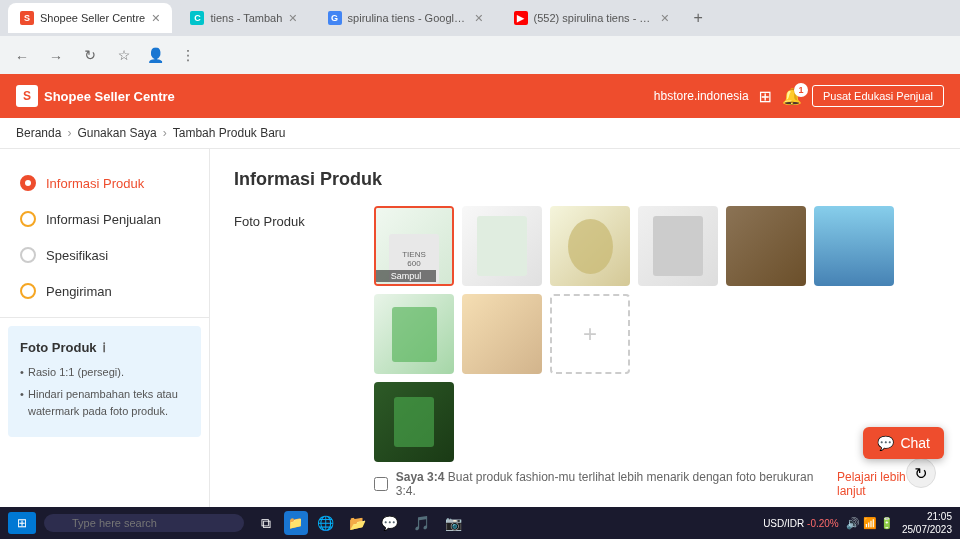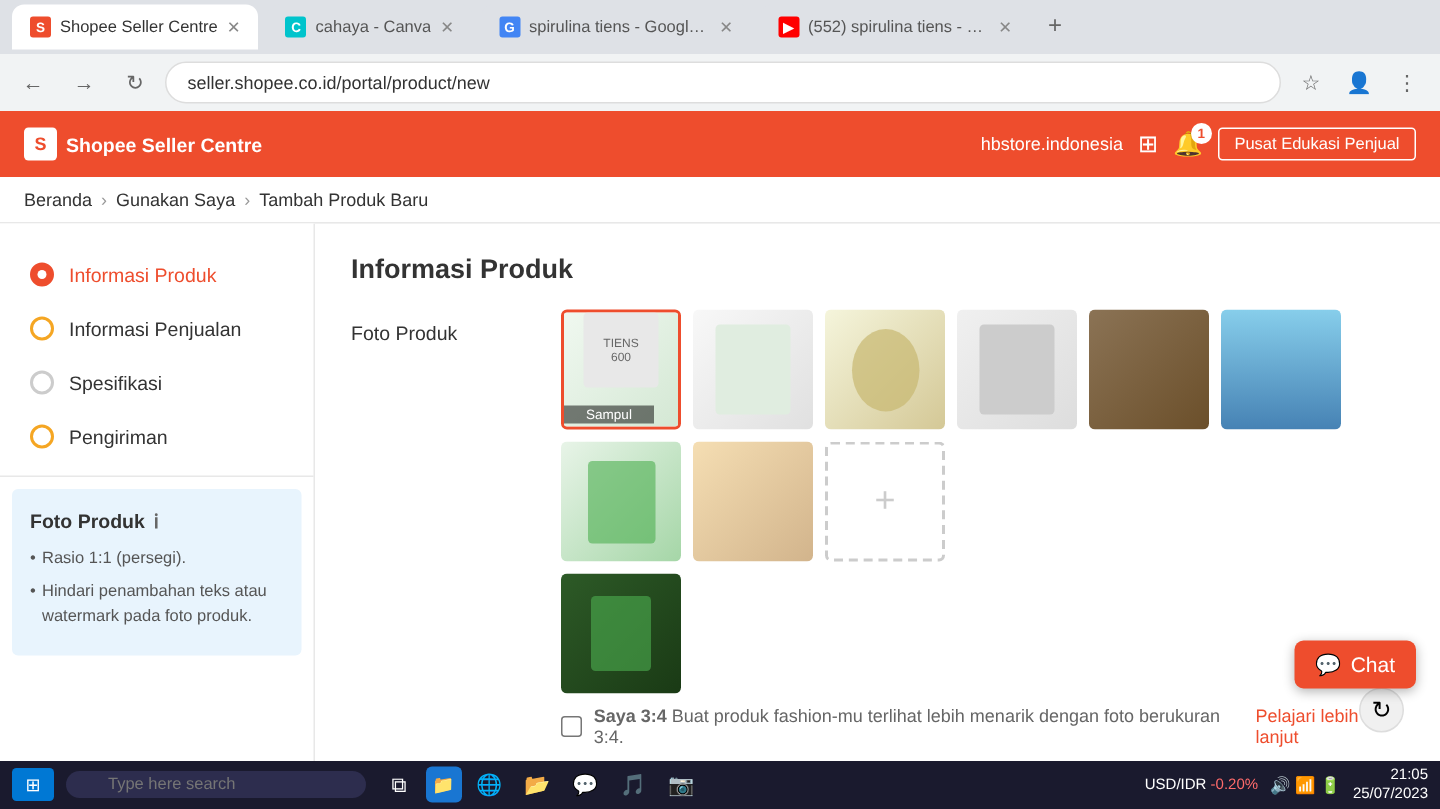--- a/index.html
+++ b/index.html
@@ -108,41 +108,40 @@
 
 <div>
   <div class="browser-chrome">
     <div class="tab active">
       <div class="favicon" style="background:#ee4d2d;border-radius:2px;display:flex;align-items:center;justify-content:center;color:#fff;font-size:9px;font-weight:bold;">S</div>
       <span class="tab-title">Shopee Seller Centre</span>
       <span class="close-tab">✕</span>
     </div>
     <div class="tab">
       <div class="favicon" style="background:#00c4cc;border-radius:2px;display:flex;align-items:center;justify-content:center;color:#fff;font-size:9px;font-weight:bold;">C</div>
-      <span class="tab-title">cahaya - Canva</span>
+      <span class="tab-title">tiens - Tambah</span>
       <span class="close-tab">✕</span>
     </div>
     <div class="tab">
       <div class="favicon" style="background:#4285f4;border-radius:2px;display:flex;align-items:center;justify-content:center;color:#fff;font-size:9px;font-weight:bold;">G</div>
       <span class="tab-title">spirulina tiens - Google Penelus...</span>
       <span class="close-tab">✕</span>
     </div>
     <div class="tab">
       <div class="favicon" style="background:#ff0000;border-radius:2px;display:flex;align-items:center;justify-content:center;color:#fff;font-size:9px;font-weight:bold;">▶</div>
       <span class="tab-title">(552) spirulina tiens - YouTube</span>
       <span class="close-tab">✕</span>
     </div>
     <button class="tab-new">+</button>
   </div>
 
   <div class="address-bar-row">
     <button class="nav-btn">←</button>
     <button class="nav-btn">→</button>
     <button class="nav-btn">↻</button>
-    <input class="address-input" value="seller.shopee.co.id/portal/product/new" style="">
     <div class="browser-actions">
       <button class="browser-icon-btn">☆</button>
       <button class="browser-icon-btn">👤</button>
       <button class="browser-icon-btn">⋮</button>
     </div>
   </div>
 </div>
 
 <div class="app-header">
   <div class="shopee-logo">
@@ -209,21 +208,21 @@
     <div class="form-section">
 
       <div class="form-row">
         <div class="form-label">
           <span>Foto Produk</span>
         </div>
         <div class="form-content">
           <div class="photo-grid">
 
             <div class="photo-item" style="border:2px solid #ee4d2d;">
-              <div style="width:100%;height:100%;background:linear-gradient(135deg,#f0f8f0,#d4e8d4);display:flex;align-items:flex-start;justify-content:center;position:relative;">
+              <div style="width:100%;height:100%;background:linear-gradient(135deg,#f0f8f0,#d4e8d4);display:flex;align-items:flex-end;justify-content:center;position:relative;">
                 <div style="width:50px;height:50px;background:#e8e8e8;border-radius:3px;display:flex;align-items:center;justify-content:center;font-size:8px;color:#666;text-align:center;">TIENS<br>600</div>
               </div>
               <div class="photo-sample-label">Sampul</div>
             </div>
 
             <div class="photo-item">
               <div style="width:100%;height:100%;background:linear-gradient(135deg,#f8f8f8,#e0e0e0);display:flex;align-items:center;justify-content:center;">
                 <div style="width:50px;height:60px;background:#e0ede0;border-radius:3px;"></div>
               </div>
             </div>

